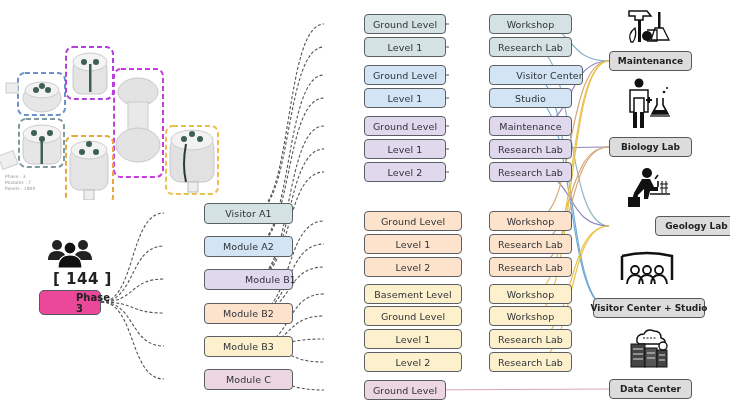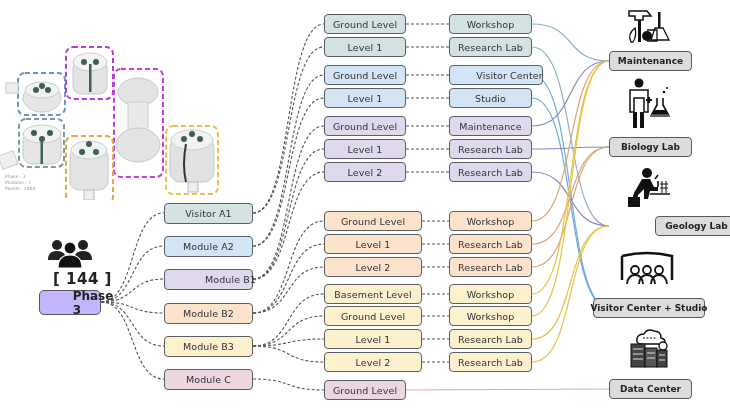--- a/index.html
+++ b/index.html
@@ -1,27 +1,27 @@
 <!DOCTYPE html>
 <html><head>
 <meta charset="utf-8">
 <style>
   html, body { margin:0; padding:0; background:#ffffff; }
   body { width:730px; height:411px; position:relative; overflow:hidden;
          font-family:"DejaVu Sans", "Liberation Sans", sans-serif; }
   #wires { position:absolute; left:0; top:0; width:730px; height:411px; }
   .box { position:absolute; box-sizing:border-box; border:1.3px solid #5a5f66;
          border-radius:4px; display:flex; align-items:center; justify-content:center;
-         font-size:9.5px; color:#2d3138; white-space:nowrap; letter-spacing:0.1px; }
+         font-size:9.5px; color:#2d3138; white-space:nowrap; letter-spacing:0.1px;margin-left:40px; }
   .dest { position:absolute; box-sizing:border-box; border:1.4px solid #55595f;
           border-radius:4px; background:#dcdcdc; display:flex; align-items:center;
           justify-content:center; font-size:9px; font-weight:bold; color:#222; white-space:nowrap; }
   .phase { position:absolute; box-sizing:border-box; border:1.4px solid #55595f;
-           border-radius:5px; background:#c4b5fd; display:flex; align-items:center;
-           justify-content:center; font-size:12px; font-weight:bold; color:#222;padding-left:46px; }
+           border-radius:5px; background:#ec4899; display:flex; align-items:center;
+           justify-content:center; font-size:10px; font-weight:bold; color:#222;padding-left:46px; }
   .count { position:absolute; font-size:15px; font-weight:bold; color:#222; letter-spacing:0.5px; }
   .meta { position:absolute; font-size:4.5px; color:#999; line-height:6px; }
   .icon { position:absolute; }
 </style>
 </head>
 <body>
 
 <svg id="wires" xmlns="http://www.w3.org/2000/svg">
     <path d="M101 302 C 136 302, 129 213, 164 213" fill="none" stroke="#555" stroke-width="1.1" stroke-dasharray="3 2"></path>
     <path d="M101 302 C 136 302, 129 246, 164 246" fill="none" stroke="#555" stroke-width="1.1" stroke-dasharray="3 2"></path>

